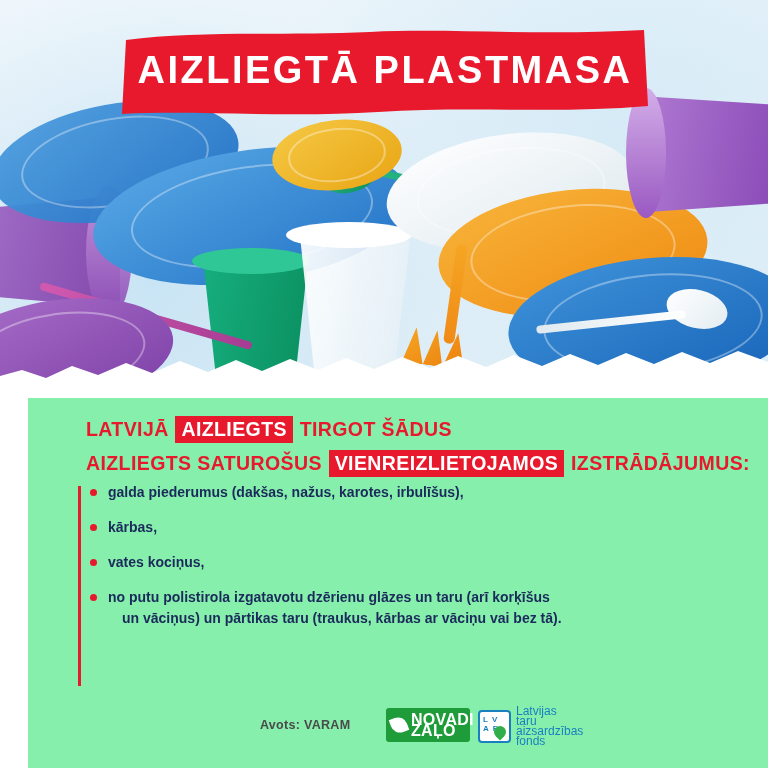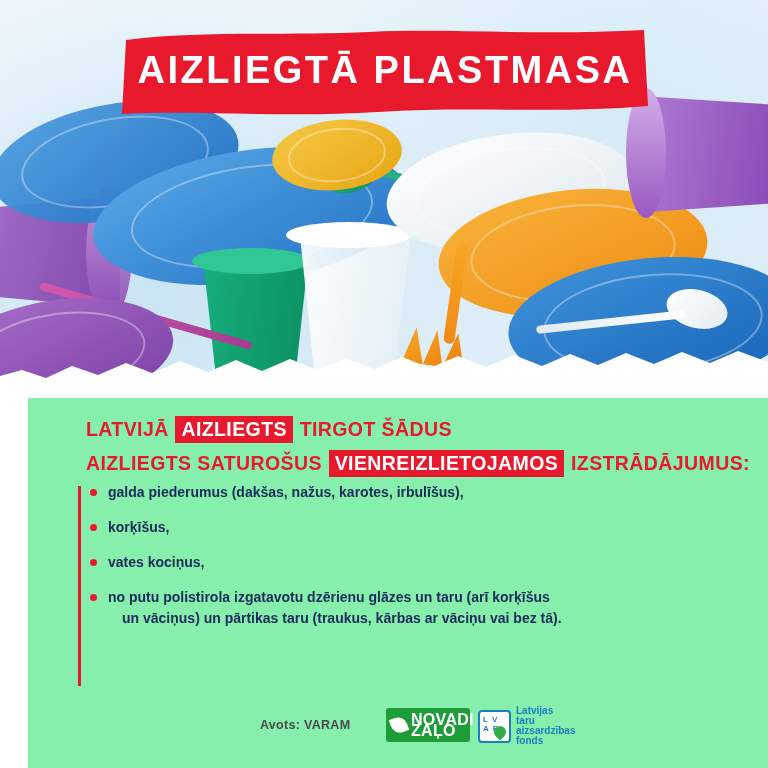--- a/index.html
+++ b/index.html
@@ -231,22 +231,22 @@
   .logo2 .mark .drop {
     position: absolute;
     right: 3px; bottom: 3px;
     width: 12px; height: 12px;
     background: #2fae4a;
     border-radius: 50% 50% 50% 0;
     transform: rotate(-45deg);
   }
   .logo2 .l2txt {
     color: #1a7fc1;
-    font-size: 10px;
-    font-weight: 700;
+    font-size: 12px;
+    font-weight: 400;
     line-height: 10px;
   }
   .logo2 .l2txt .b { color: #1a7fc1; }
 </style>
 </head>
 <body>
 
 <div class="poster">
 
   <div class="hero">
@@ -309,21 +309,21 @@
       </div>
       <div>
         <span>AIZLIEGTS SATUROŠUS </span><span class="hl">VIENREIZLIETOJAMOS</span><span> IZSTRĀDĀJUMUS:</span>
       </div>
     </div>
 
     <div class="list-rule"></div>
 
     <ul class="items">
       <li><span>galda piederumus (dakšas, nažus, karotes, irbulīšus),</span></li>
-      <li><span>korķīšus,</span></li>
+      <li><span>kārbas,</span></li>
       <li><span>vates kociņus,</span></li>
       <li>
         <span>no putu polistirola izgatavotu dzērienu glāzes un taru (arī korķīšus</span>
         <span class="cont">un vāciņus) un pārtikas taru (traukus, kārbas ar vāciņu vai bez tā).</span>
       </li>
     </ul>
 
     <div class="footer">
       <div class="source">Avots: VARAM</div>
 

